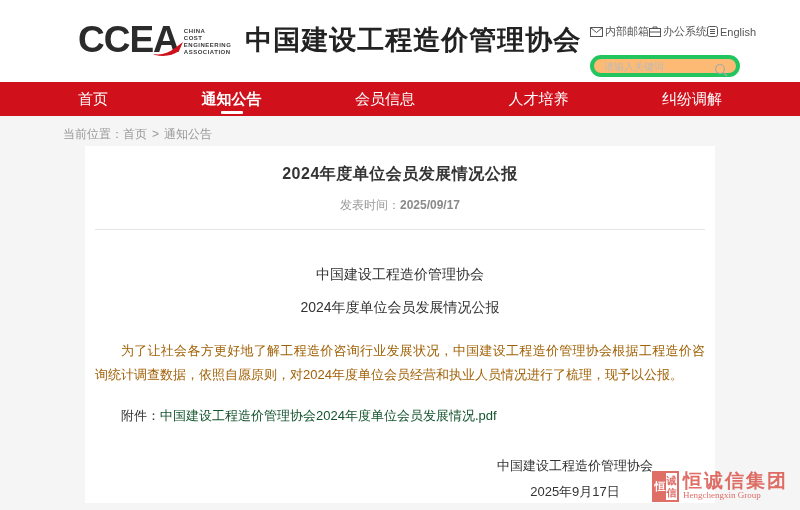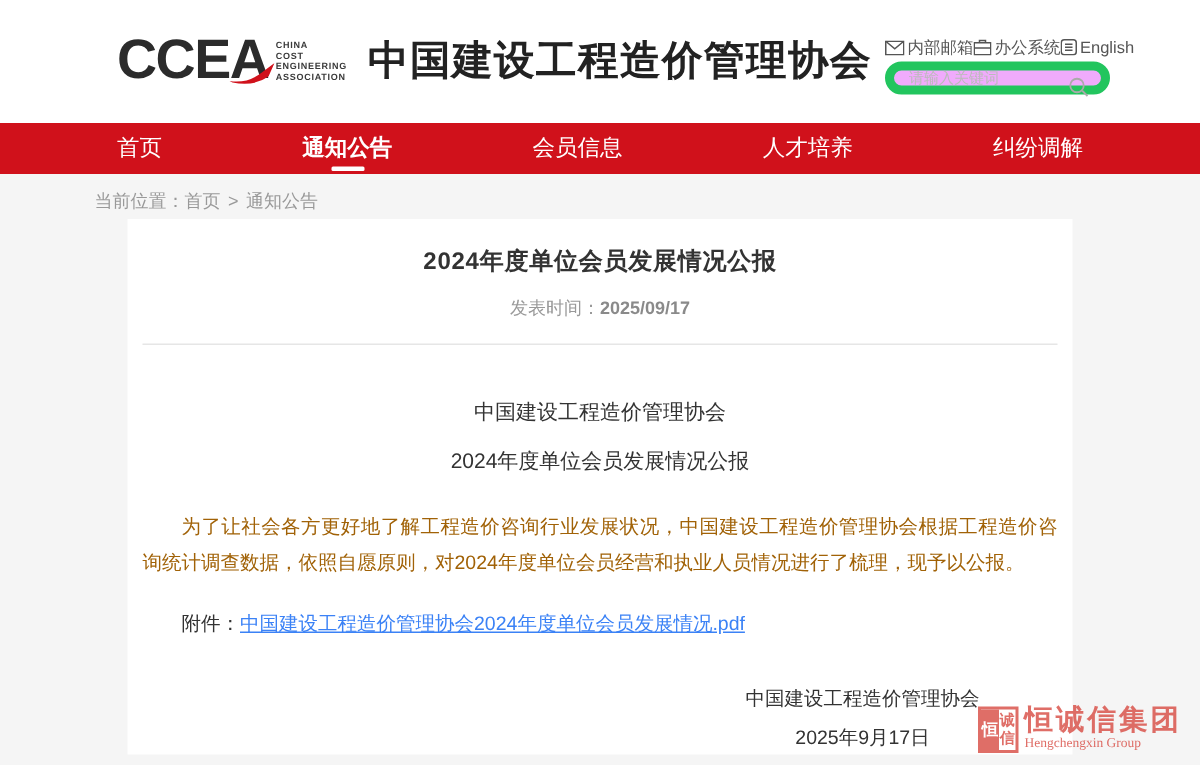--- a/index.html
+++ b/index.html
@@ -37,32 +37,32 @@
     font-weight: bold; letter-spacing: 0.5px; white-space: nowrap;
   }
   .org-name {
     font-size: 27px; font-weight: bold; color: #222;
     margin-left: 14px; letter-spacing: 1px; white-space: nowrap;
   }
 
   .header-right { position: absolute; right: 60px; top: 24px; width: 150px; }
   .utility-row {
     display: flex; justify-content: space-between; align-items: center;
-    width: 150px; margin-bottom: 2px;
+    width: 150px; margin-bottom: 16px;
   }
   .utility-link {
     display: flex; align-items: center; gap: 2px;
     font-size: 11px; color: #555; cursor: pointer; white-space: nowrap;
     text-decoration: none;
   }
   .utility-link svg { display: block; }
   .search-box {
     position: relative; width: 150px; height: 22px;
-    border: 6px solid #22c55e; border-radius: 11px;
-    background: #f0abfc; display: flex; align-items: center;
+    border: 4px solid #22c55e; border-radius: 11px;
+    background: #fdba74; display: flex; align-items: center;
   }
   .search-box input {
     border: none; outline: none; background: transparent;
     width: 118px; margin-left: 10px;
     font-size: 10px; color: #666;
     font-family: "Liberation Sans", sans-serif;
   }
   .search-box input::placeholder { color: #bbb; }
   .search-icon-btn {
     position: absolute; right: 8px; top: 4px;
@@ -124,21 +124,21 @@
   .paragraph {
     margin: 22px 10px 0 10px;
     font-size: 13px; line-height: 24px; color: #a16207;
     text-indent: 2em; text-align: justify;
   }
   .attachment {
     margin: 20px 10px 0 10px; padding-left: 26px;
     font-size: 13px; color: #333;
   }
   .attachment a {
-    color: #3b82f6; text-decoration: underline; cursor: pointer;
+    color: #14532d; cursor: pointer;
   }
   .signature {
     margin-top: 32px; margin-right: 62px;
     text-align: right;
   }
   .signature .sig-inner {
     display: inline-block; text-align: center;
     font-size: 13px; color: #333;
   }
   .sig-org { line-height: 18px; }

